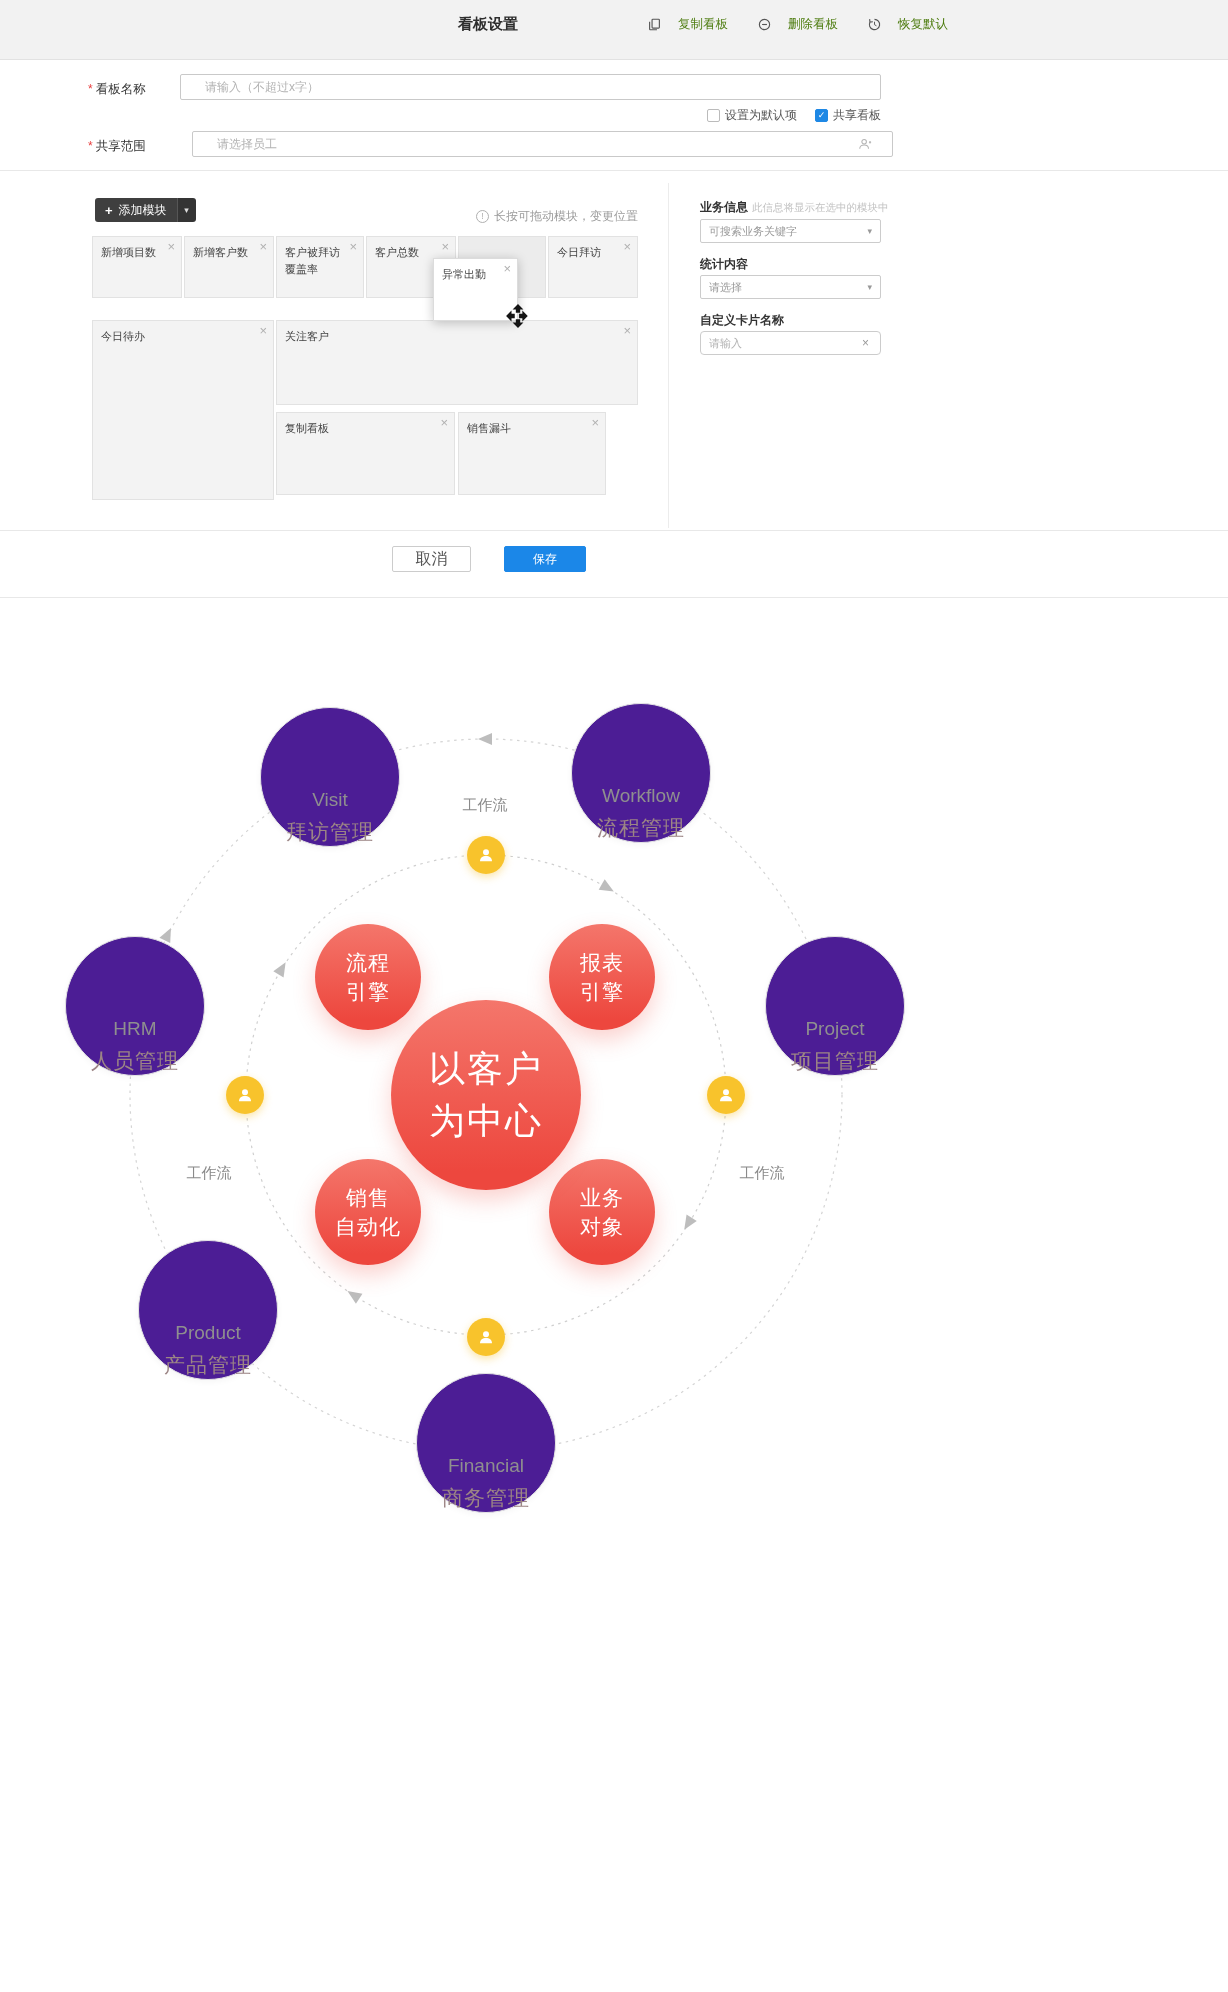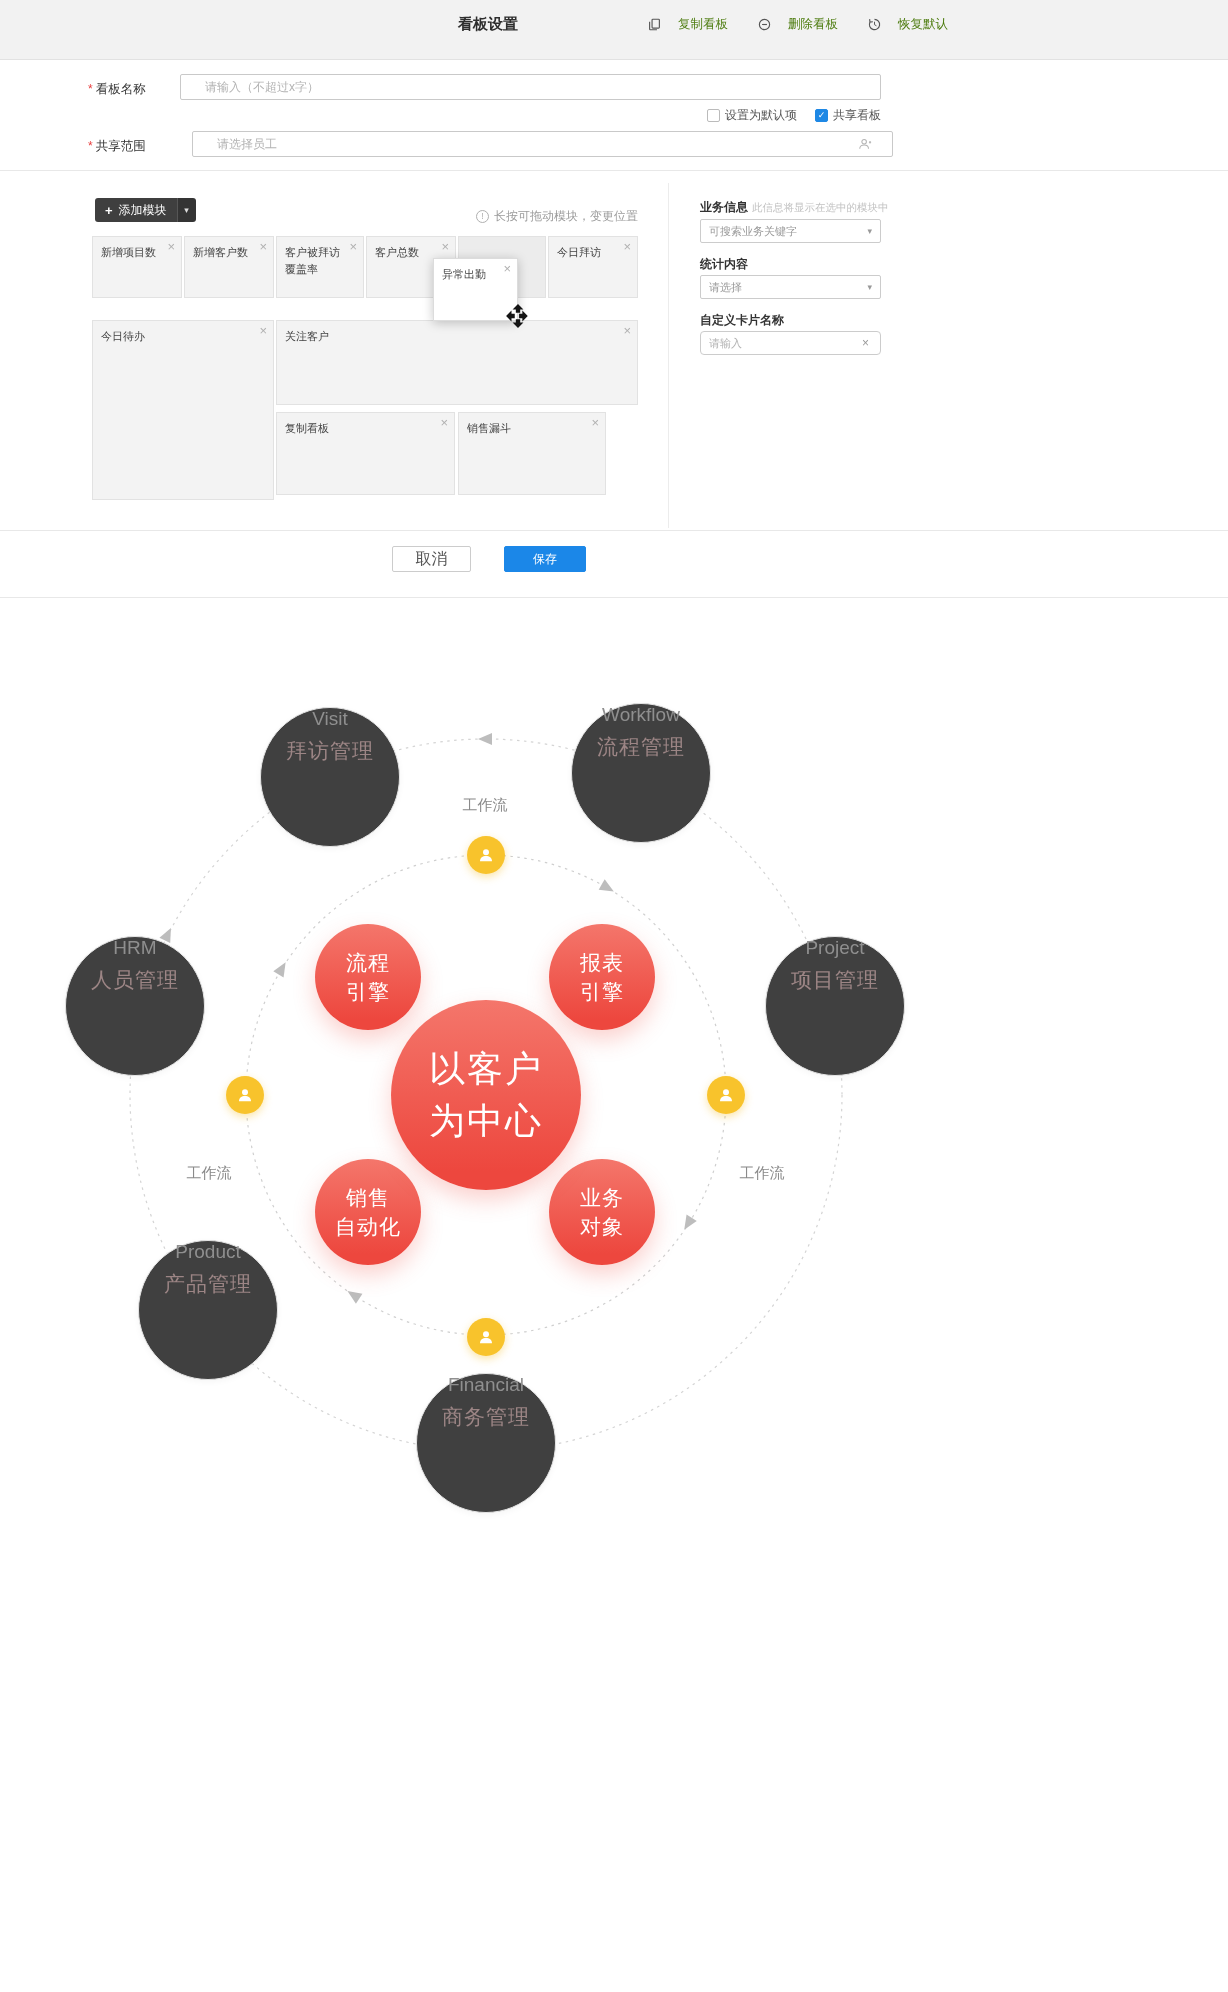--- a/index.html
+++ b/index.html
@@ -47,21 +47,21 @@
 .pinput{position:absolute;left:700px;width:181px;height:24px;border:1px solid #ccc;border-radius:4px;background:#fff;font-size:11px;color:#333;padding:0 22px 0 8px;outline:none}
 .pinput::placeholder{color:#b3b3b3}
 .pclear{position:absolute;left:862px;color:#9a9a9a;font-size:12px;cursor:pointer;line-height:1}
 
 
 .btn-cancel{position:absolute;left:392px;top:546px;width:79px;height:26px;background:#fff;border:1px solid #ccc;border-radius:2px;font-size:16px;color:#555;display:flex;align-items:center;justify-content:center;cursor:pointer}
 .btn-save{position:absolute;left:504px;top:546px;width:82px;height:26px;background:#1b87e8;border:1px solid #1b87e8;border-radius:2px;font-size:12px;color:#fff;display:flex;align-items:center;justify-content:center;cursor:pointer}
 
 
 .dg-svg{position:absolute;left:0;top:600px;z-index:1}
-.ocircle{position:absolute;width:140px;height:140px;border-radius:50%;background:#404040;border:1px solid #e5e5e5;box-shadow:0 2px 6px rgba(0,0,0,.04);display:flex;flex-direction:column;align-items:center;justify-content:flex-start;gap:7px;z-index:2}
+.ocircle{position:absolute;width:140px;height:140px;border-radius:50%;background:#4c1d95;border:1px solid #e5e5e5;box-shadow:0 2px 6px rgba(0,0,0,.04);display:flex;flex-direction:column;align-items:center;justify-content:flex-end;gap:7px;z-index:2}
 .oc-en{font-size:19px;color:#8f8f8f}
 .oc-zh{font-size:21px;color:#9c8585;letter-spacing:1px}
 .rcircle{position:absolute;border-radius:50%;background:linear-gradient(180deg,#f4766b 0%,#ed473e 90%);color:#fff;display:flex;flex-direction:column;align-items:center;justify-content:center;z-index:3;box-shadow:0 10px 22px rgba(238,74,65,.25)}
 .rcircle.center{left:391px;top:1000px;width:190px;height:190px;font-size:36px;line-height:1.45;letter-spacing:2px}
 .rcircle.small{width:106px;height:106px;font-size:21px;line-height:1.4;letter-spacing:1px}
 .ydot{position:absolute;width:38px;height:38px;border-radius:50%;background:#f8c32c;display:flex;align-items:center;justify-content:center;z-index:4;box-shadow:0 3px 8px rgba(246,191,39,.4)}
 .wf-label{position:absolute;transform:translate(-50%,-50%);font-size:15px;color:#8a8a8a;z-index:2;white-space:nowrap}
 </style>
 </head>
 <body>

